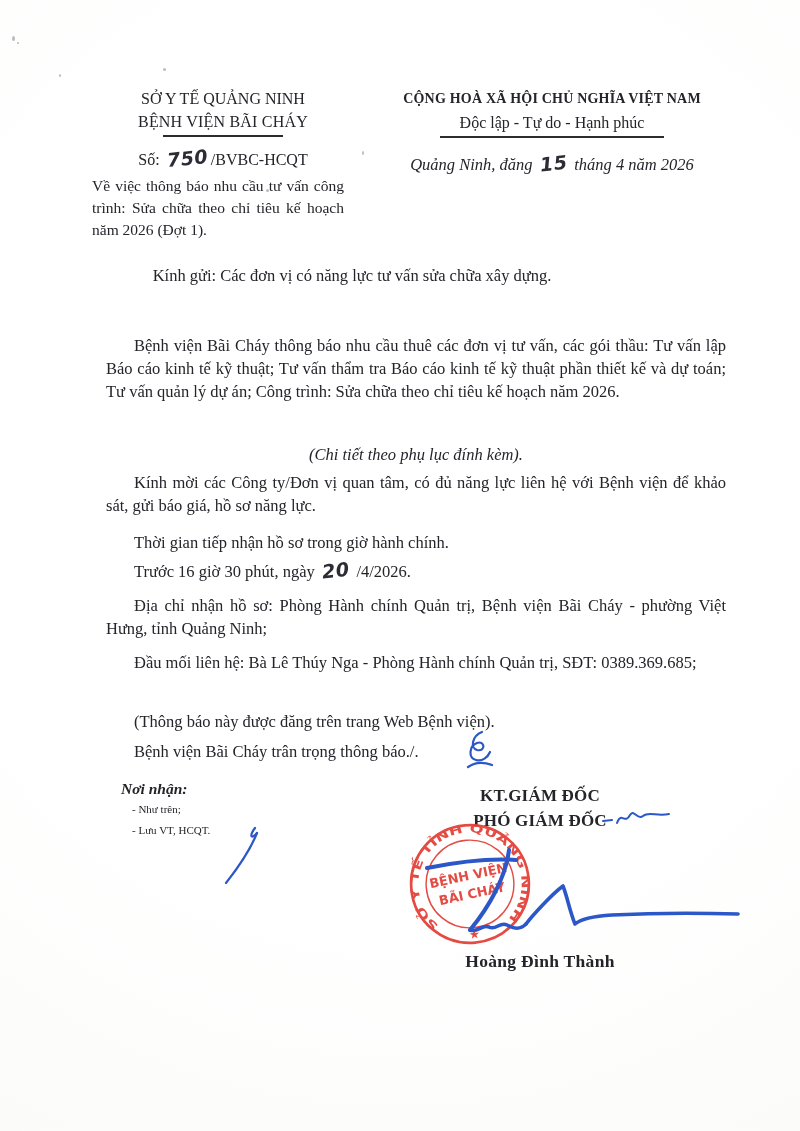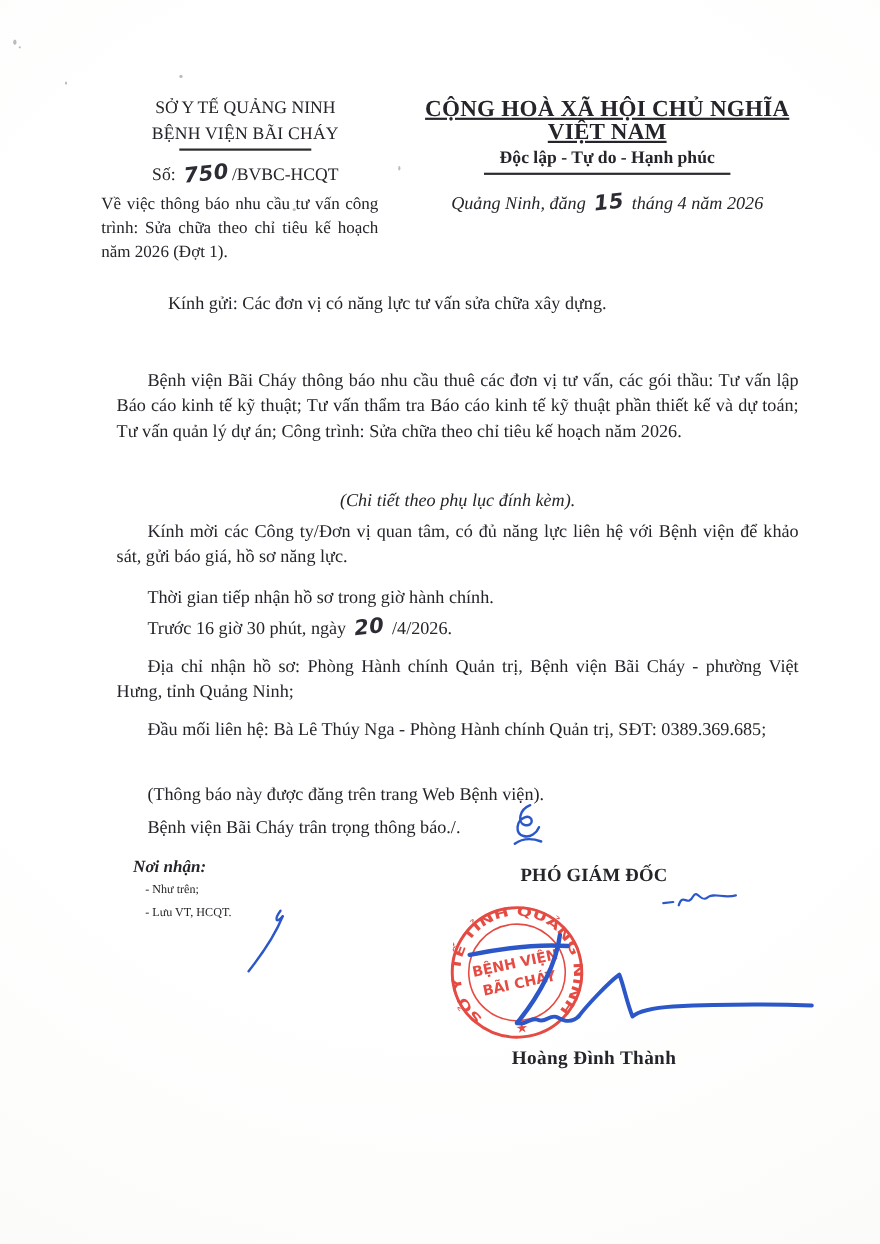--- a/index.html
+++ b/index.html
@@ -19,22 +19,22 @@
 
   
   .hdr-left{position:absolute;left:90px;top:88px;width:266px;text-align:center;font-size:16px;line-height:21px;}
   .hdr-left .org{font-weight:normal;margin-top:2px;letter-spacing:.2px;}
   .rule{height:1.6px;background:#2b2b30;margin:3px auto 0;}
   .rule-left{width:120px;}
   .num-line{margin-top:11px;font-size:16px;}
   .subject{margin:5px 0 0 2px;width:252px;text-align:justify;font-size:15.5px;line-height:22px;}
 
   .hdr-right{position:absolute;left:366px;top:88px;width:372px;text-align:center;font-size:16px;line-height:21px;}
-  .hdr-right .national{font-weight:bold;font-size:21px;letter-spacing:.2px;text-decoration:underline;}
-  .hdr-right .motto{font-weight:bold;margin-top:3px;font-size:16px;}
+  .hdr-right .national{font-weight:bold;font-size:14px;letter-spacing:.2px;}
+  .hdr-right .motto{font-weight:normal;margin-top:3px;font-size:16px;}
   .rule-right{width:224px;}
   .date-line{margin-top:15px;font-style:italic;font-size:16.5px;}
 
   .hand{
     font-family:"DejaVu Sans",sans-serif;font-style:italic;font-weight:bold;
     display:inline-block;transform:rotate(-6deg);font-size:19px;letter-spacing:.5px;
     color:#2c2c34;margin:0 3px;
   }
 
   
@@ -115,20 +115,21 @@
   <div class="para closing">Bệnh viện Bãi Cháy trân trọng thông báo./.</div>
   <div class="para p6">(Thông báo này được đăng trên trang Web Bệnh viện).</div>
 
   <div class="recipients">
     <div class="label">Nơi nhận:</div>
     <div class="item">- Như trên;</div>
     <div class="item">- Lưu VT, HCQT.</div>
   </div>
 
   <div class="sign-titles">
+    <div>KT.GIÁM ĐỐC</div>
     <div>PHÓ GIÁM ĐỐC</div>
   </div>
   <div class="signer">Hoàng Đình Thành</div>
 
   <svg class="stamp" viewBox="0 0 124 124">
     <circle cx="62" cy="62" r="57" fill="none" stroke="var(--stamp-red)" stroke-width="2.6"></circle>
     <circle cx="62" cy="62" r="42.5" fill="none" stroke="var(--stamp-red)" stroke-width="1.4"></circle>
     <defs>
       <path id="ringpath" d="M 33.3 103 A 50 50 0 1 1 90.7 103"></path>
     </defs>

